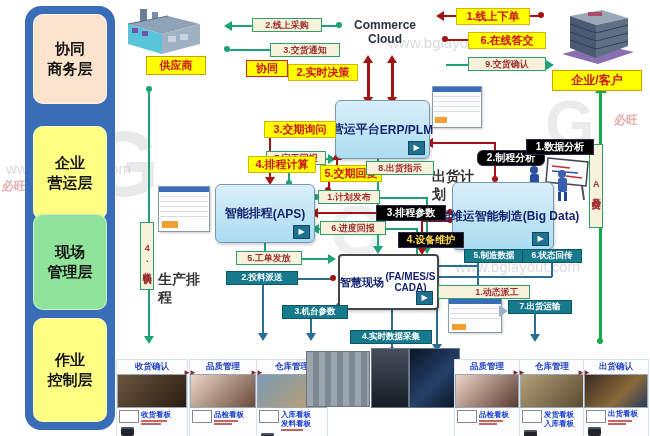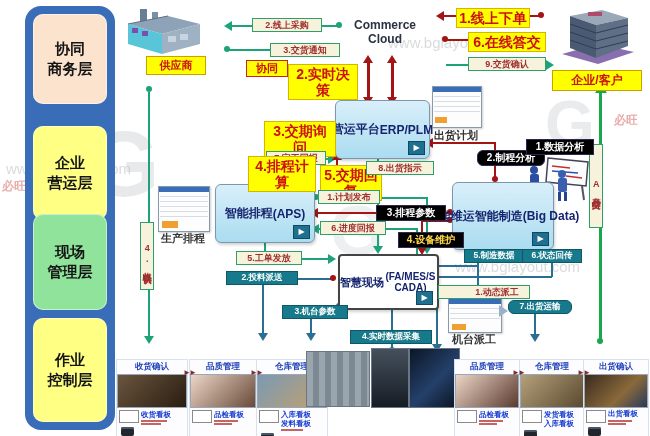--- a/index.html
+++ b/index.html
@@ -14,40 +14,40 @@
   .sidebar{position:absolute;left:25px;top:6px;width:90px;height:424px;background:#3a6db8;border-radius:16px;z-index:2;}
   .layer{position:absolute;left:33px;width:74px;border-radius:10px;display:flex;align-items:center;justify-content:center;
          text-align:center;font-weight:bold;font-size:15px;color:#151515;line-height:1.35;white-space:pre-line;z-index:3;
          box-shadow:inset 0 0 0 1px rgba(255,255,255,.5);}
   
   .ln{position:absolute;z-index:1;}
   .dot{position:absolute;width:6px;height:6px;border-radius:50%;z-index:2;}
   .ah{position:absolute;width:0;height:0;z-index:2;}
   
   .lb{position:absolute;z-index:4;font-weight:bold;text-align:center;line-height:1.15;padding:1px 2px;}
-  .lb-yellow{background:#ffff00;color:#cc1111;font-size:14px;border:1px solid #d8b400;}
+  .lb-yellow{background:#ffff00;color:#cc1111;font-size:11px;border:1px solid #d8b400;}
   .lb-cream{background:#f7f2dc;color:#a03030;font-size:9px;border:1px solid #2f9e68;}
   .lb-purple{background:#000000;color:#ffffff;font-size:10px;border:1px solid #2e2850;}
   .lb-dteal{background:#17798c;color:#ffffff;font-size:8.5px;border:1px solid #0e5866;}
   .lb-vert{writing-mode:vertical-rl;text-orientation:upright;letter-spacing:1px;padding:3px 1px;}
   .actor-lb{position:absolute;z-index:4;background:#ffff00;color:#cc1111;font-weight:bold;text-align:center;
             border:1px solid #c8a000;}
   
   .sysbox{position:absolute;z-index:3;background:linear-gradient(180deg,#d9effa,#aadcf0);border:1px solid #7a97ad;
           border-radius:6px;display:flex;flex-direction:row;align-items:center;justify-content:center;
           color:#15246e;font-weight:bold;box-shadow:1px 2px 3px rgba(0,0,0,.18);}
   .sysline{white-space:nowrap;}
   .boxicon{position:absolute;right:4px;bottom:3px;width:15px;height:12px;background:#1f6f8f;color:#fff;
            font-size:8px;line-height:12px;text-align:center;border:1px solid #0d4a63;z-index:4;}
   
   .thumb{position:absolute;z-index:3;background:#fdfdfd;border:1px solid #8899aa;box-shadow:1px 1px 2px rgba(0,0,0,.2);}
   .thumb .tbar{height:5px;background:#3a6db8;}
   .thumb .trow{height:4px;border-bottom:1px solid #d5dde8;margin:0 1px;}
   .thumb .tcell{position:absolute;background:#f0a030;}
-  .caption{position:absolute;z-index:3;color:#333;font-size:11px;font-weight:bold;text-align:center;}
+  .caption{position:absolute;z-index:3;color:#333;font-size:14px;font-weight:bold;text-align:left;margin-top:40px;}
   
   .station{position:absolute;top:344px;height:86px;z-index:3;background:#fdfdff;border:1px solid #d8e2ef;margin-top:15px;}
   .st-title{color:#2244bb;font-weight:bold;font-size:8.5px;text-align:center;margin-top:1px;white-space:nowrap;}
   .st-photo{margin:1px auto 0;height:32px;border:1px solid #9aa7b5;}
   .st-kb{display:flex;gap:2px;margin:2px 2px 0;}
   .kb-box{width:18px;height:11px;background:#fff;border:1px solid #8a8a8a;flex:none;}
   .kb-label{color:#1a3fd0;font-weight:bold;font-size:7.5px;line-height:1.2;white-space:nowrap;}
   .tinybar{height:2px;background:#b03030;opacity:.75;margin-top:1px;}
   .scan{width:13px;height:9px;background:#22262c;border-radius:2px;margin:2px 0 0 4px;box-shadow:inset 0 2px 0 #4a5666;}
   .midphoto{position:absolute;z-index:3;border:1px solid #6a7684;}
@@ -307,21 +307,21 @@
   <div class="lb lb-cream" style="left:438px;top:285px;width:60px;padding-left:28px;">1.动态派工</div>
   <div class="thumb" style="left:448px;top:298px;width:52px;height:33px;">
     <div class="tbar"></div>
       <div class="trow"></div>
       <div class="trow"></div>
       <div class="trow"></div>
     <div class="tcell" style="left:3px;top:25px;width:14px;height:6px;"></div>
   </div>
   <div class="caption" style="left:448px;top:332px;width:52px;">机台派工</div>
   <div class="bigarrow" style="left:499px;top:305px;border-top:6px solid transparent;border-bottom:6px solid transparent;border-left:9px solid #9ab2c8;"></div>
-  <div class="lb lb-dteal" style="left:508px;top:300px;width:58px;border-radius:6px;">7.出货运输</div>
+  <div class="lb lb-dteal" style="left:508px;top:300px;width:58px;">7.出货运输</div>
   <div class="ln" style="left:534px;top:314px;width:2px;height:22px;background:#2a6f93;"></div>
   <div class="ah" style="left:530px;top:334px;border-left:5px solid transparent;border-right:5px solid transparent;border-top:8px solid #2a6f93;"></div>
 
   <div class="station" style="left:116px;width:70px;">
     <div class="st-title">收货确认</div>
     <div class="st-photo" style="background:linear-gradient(135deg,#6a553f,#2a1d10);"></div>
     <div class="st-kb">
       <div class="kb-box"></div>
       <div>
         <div class="kb-label">收货看板</div>

